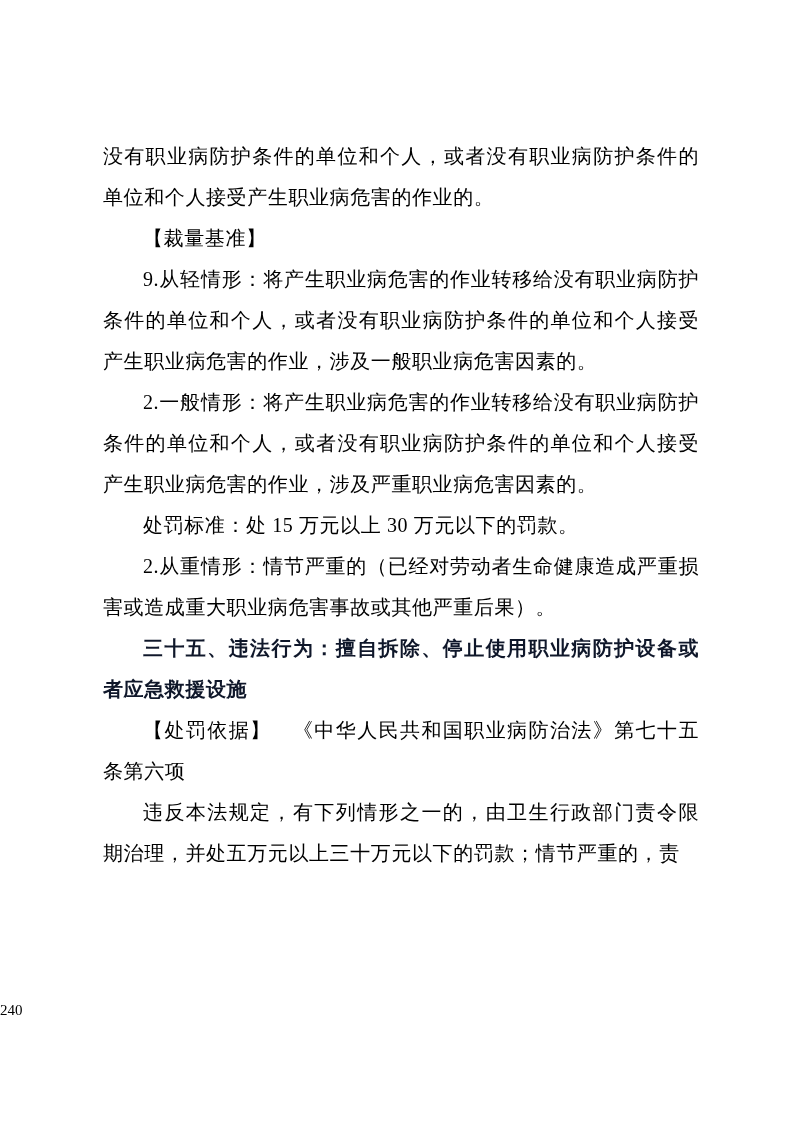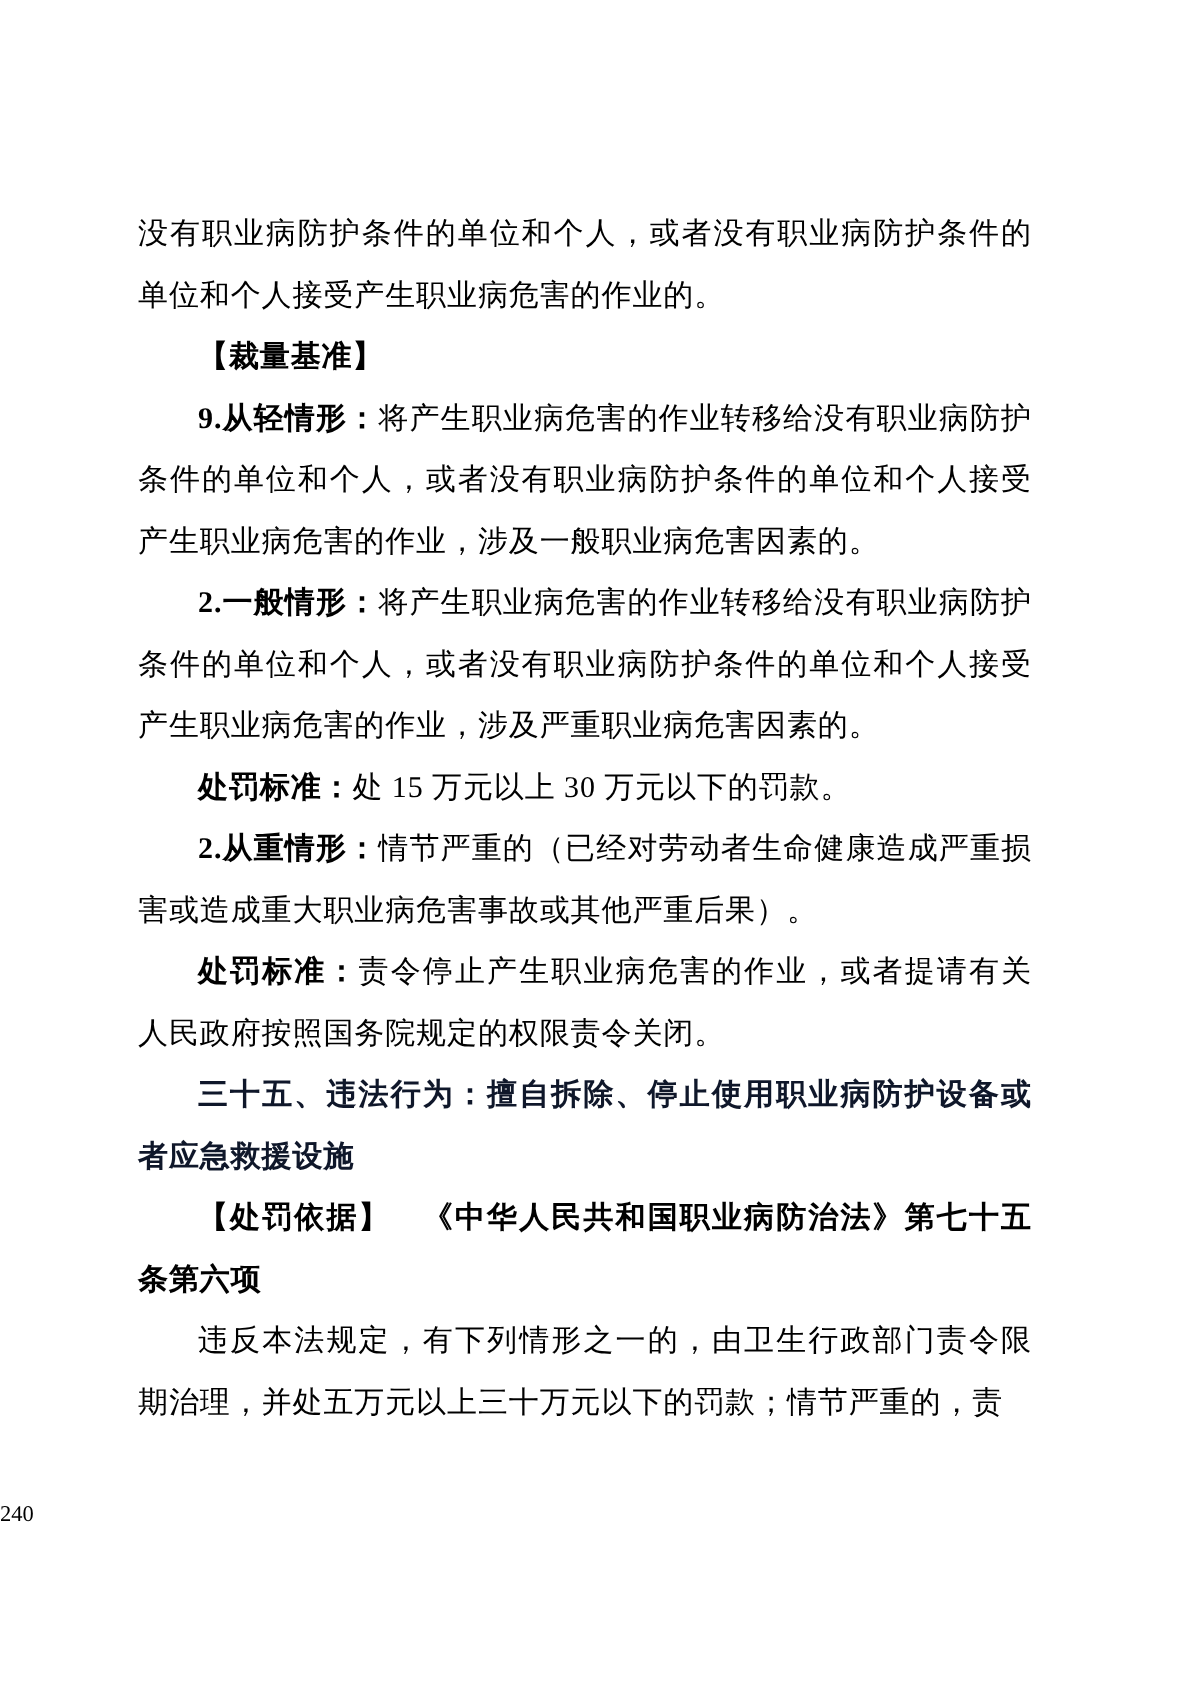--- a/index.html
+++ b/index.html
@@ -17,37 +17,37 @@
   }
   .page {
     position: absolute;
     left: 0; top: 0;
     width: 793px;
     height: 1122px;
     background: #ffffff;
   }
   .content {
     position: absolute;
-    left: 92px;
+    left: 103px;
     top: 136px;
     width: 596px;
   }
   .para {
     margin: 0;
     font-size: 20px;
     line-height: 41px;
     text-align: justify;
     letter-spacing: 0.6px;
     word-break: break-all;
   }
   .indent {
     text-indent: 2em;
   }
   .b {
-    font-weight: bold;
+    font-weight: normal;
     margin-top: 20px;
   }
   .red {
     color: #0f172a;
     font-weight: bold;
   }
   .footer {
     position: absolute;
     left: 0;
     top: 1000px;
@@ -70,21 +70,20 @@
 
     <p class="para indent"><span class="b">9.从轻情形：</span><span>将产生职业病危害的作业转移给没有职业病防护条件的单位和个人，或者没有职业病防护条件的单位和个人接受产生职业病危害的作业，涉及一般职业病危害因素的。</span></p>
 
 
     <p class="para indent"><span class="b">2.一般情形：</span><span>将产生职业病危害的作业转移给没有职业病防护条件的单位和个人，或者没有职业病防护条件的单位和个人接受产生职业病危害的作业，涉及严重职业病危害因素的。</span></p>
 
     <p class="para indent"><span class="b">处罚标准：</span><span>处 15 万元以上 30 万元以下的罚款。</span></p>
 
     <p class="para indent"><span class="b">2.从重情形：</span><span>情节严重的（已经对劳动者生命健康造成严重损害或造成重大职业病危害事故或其他严重后果）。</span></p>
 
-    <p class="para indent"><span class="b">处罚标准：</span><span>责令停止产生职业病危害的作业，或者提请有关人民政府按照国务院规定的权限责令关闭。</span></p>
 
     <p class="para indent"><span class="red">三十五、违法行为：擅自拆除、停止使用职业病防护设备或者应急救援设施</span></p>
 
     <p class="para indent"><span class="b">【处罚依据】　《中华人民共和国职业病防治法》第七十五条第六项</span></p>
 
     <p class="para indent"><span>违反本法规定，有下列情形之一的，由卫生行政部门责令限期治理，并处五万元以上三十万元以下的罚款；情节严重的，责</span></p>
 
   </div>
 
   <div class="footer">240</div>

